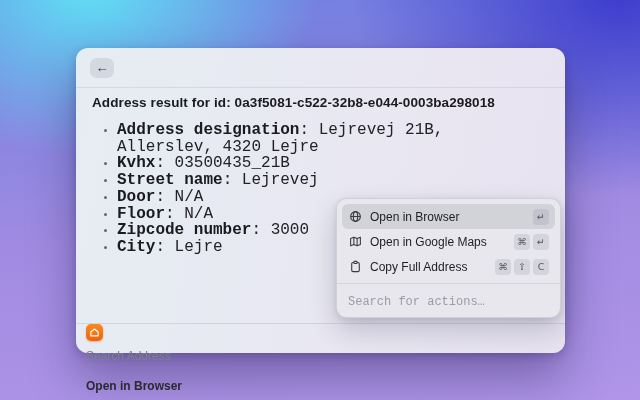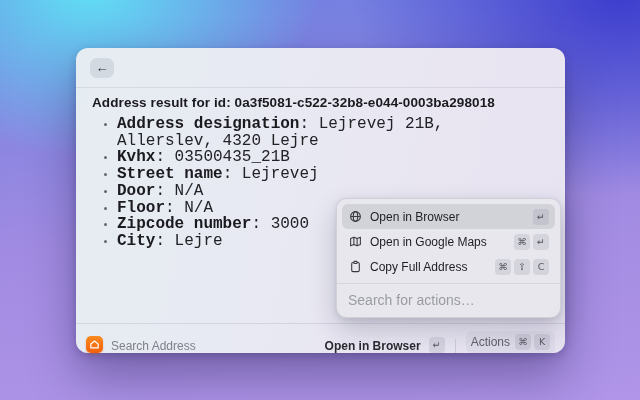--- a/index.html
+++ b/index.html
@@ -26,21 +26,21 @@
   }
   .back-btn {
     width: 24px; height: 20px; border: none; border-radius: 7px;
     background: rgba(40,50,70,0.10); color: #2d2d33; font-size: 13px;
     display: grid; place-items: center; cursor: pointer; line-height: 1;
   }
 
   .content { padding: 7px 16px 0 16px; }
   .detail-title {
     font-size: 13.5px; font-weight: 700; color: #1a1a1f; letter-spacing: 0.1px;
-    margin-bottom: 6px;
+    margin-bottom: 12px;
   }
   .field-list { list-style: none; margin-left: 10px; }
   .field-row {
     position: relative; padding-left: 15px; font-size: 16px; color: #222227;
     line-height: 16.7px;
     font-family: Liberation Mono, monospace;
   }
   .field-row::before {
     content: ""; position: absolute; left: 2px; top: 7px;
     width: 3px; height: 3px; border-radius: 50%; background: #66666d;
@@ -68,29 +68,30 @@
     display: inline-grid; place-items: center;
     background: rgba(110,110,135,0.16); border-radius: 4px;
     font-family: "DejaVu Sans", sans-serif; font-size: 9.5px; color: #595962; line-height: 1;
   }
   .popup-search-wrap {
     border-top: 1px solid rgba(40,40,70,0.09); margin: 4px -5px 0 -5px;
     padding: 7px 11px 8px 11px;
   }
   .popup-search {
     width: 100%; border: none; outline: none; background: transparent;
-    font-family: Liberation Sans, sans-serif; font-size: 14px; color: #4c1d95;
+    font-family: Liberation Mono, monospace; font-size: 12px; color: #4c1d95;
   }
   .popup-search::placeholder { color: #9b9ba4; }
 
   .statusbar {
     position: absolute; left: 0; right: 0; bottom: 0; height: 30px;
-    display: flex; align-items: flex-end; gap: 8px; padding: 0 10px;
+    display: flex; align-items: flex-start; gap: 8px; padding: 0 10px;
     border-top: 1px solid rgba(60,60,90,0.12);
     border-radius: 0 0 12px 12px;
+    flex-direction: column;
   }
   .app-icon {
     width: 17px; height: 17px; border-radius: 5px; flex: none;
     background: linear-gradient(180deg, #fb8a1e 0%, var(--accent-orange) 100%);
     display: grid; place-items: center;
     box-shadow: 0 1px 2px rgba(200,80,0,0.35);
   }
   .app-icon svg { width: 11px; height: 11px; display: block; }
   .app-name { font-size: 12px; color: #80808a; }
   .statusbar .spacer { flex: 1 1 auto; }

